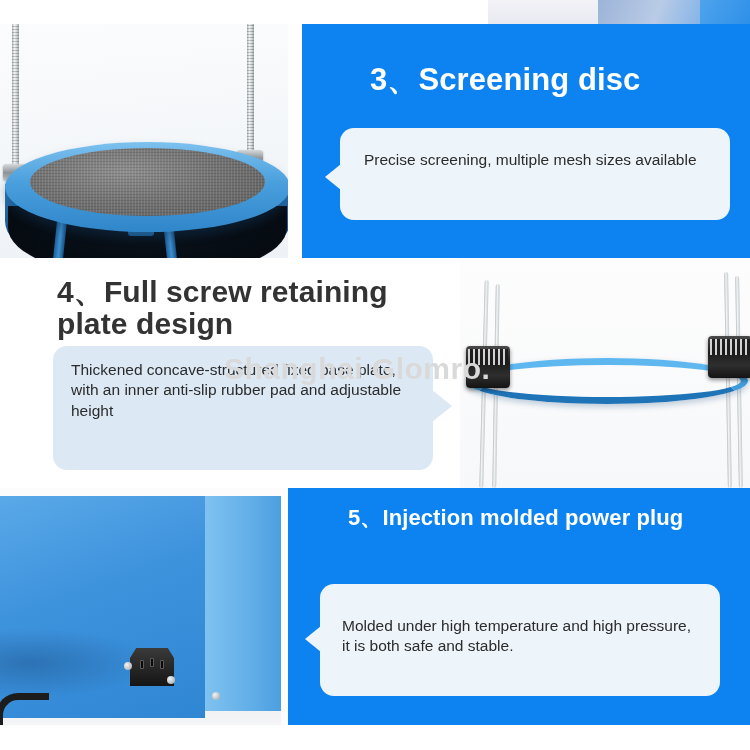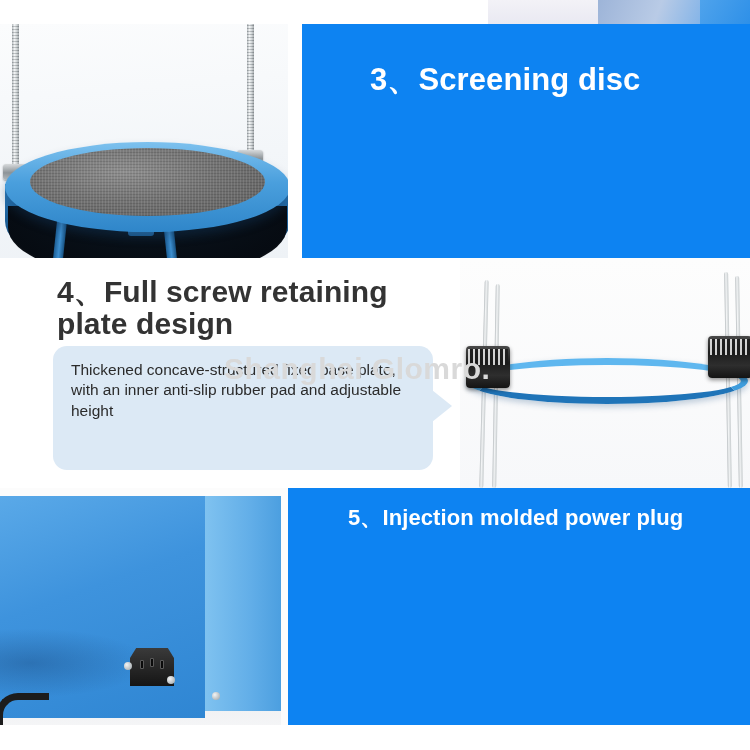--- a/index.html
+++ b/index.html
@@ -135,20 +135,24 @@
       </div>
     </div>
 
     <div class="cell" style="left:302px;width:528px;">
       <div class="bluepanel"></div>
 
       <div class="heading h-white" style="left:68px;top:40px;font-size:31px;">
         <span>3、</span><span>Screening disc</span>
       </div>
 
+      <div class="bubble" style="left:38px;top:104px;width:390px;height:92px;background:#eef5fa;">
+        <div class="tail tail-left" style="left:-15px;top:36px;border-right:16px solid #eef5fa;"></div>
+        <div class="btxt" style="padding:22px 22px 0 24px;font-size:15.5px;">Precise screening, multiple mesh sizes available</div>
+      </div>
     </div>
   </div>
 
   <div class="row" style="top:258px;height:230px;background:#ffffff;">
 
     <div class="cell" style="left:0;width:460px;margin-left:9px;">
 
       <div class="heading h-dark" style="left:48px;top:18px;width:400px;font-size:30px;line-height:1.08;">
         <span>4、</span><span>Full screw retaining plate design</span>
       </div>
@@ -195,18 +199,22 @@
       </div>
     </div>
 
     <div class="cell" style="left:288px;width:462px;">
       <div class="bluepanel"></div>
 
       <div class="heading h-white" style="left:60px;top:18px;width:380px;font-size:22px;line-height:1.06;">
         <span>5、</span><span>Injection molded power plug</span>
       </div>
 
+      <div class="bubble" style="left:32px;top:96px;width:400px;height:112px;background:#eef5fa;">
+        <div class="tail tail-left" style="left:-15px;top:42px;border-right:16px solid #eef5fa;"></div>
+        <div class="btxt" style="padding:32px 20px 0 22px;font-size:15.5px;">Molded under high temperature and high pressure, it is both safe and stable.</div>
+      </div>
     </div>
   </div>
 
   <div class="wm" style="left:200px;top:352px;font-size:30px;">Shanghai Glomro.</div>
 
 </div>
 
 </body></html>

